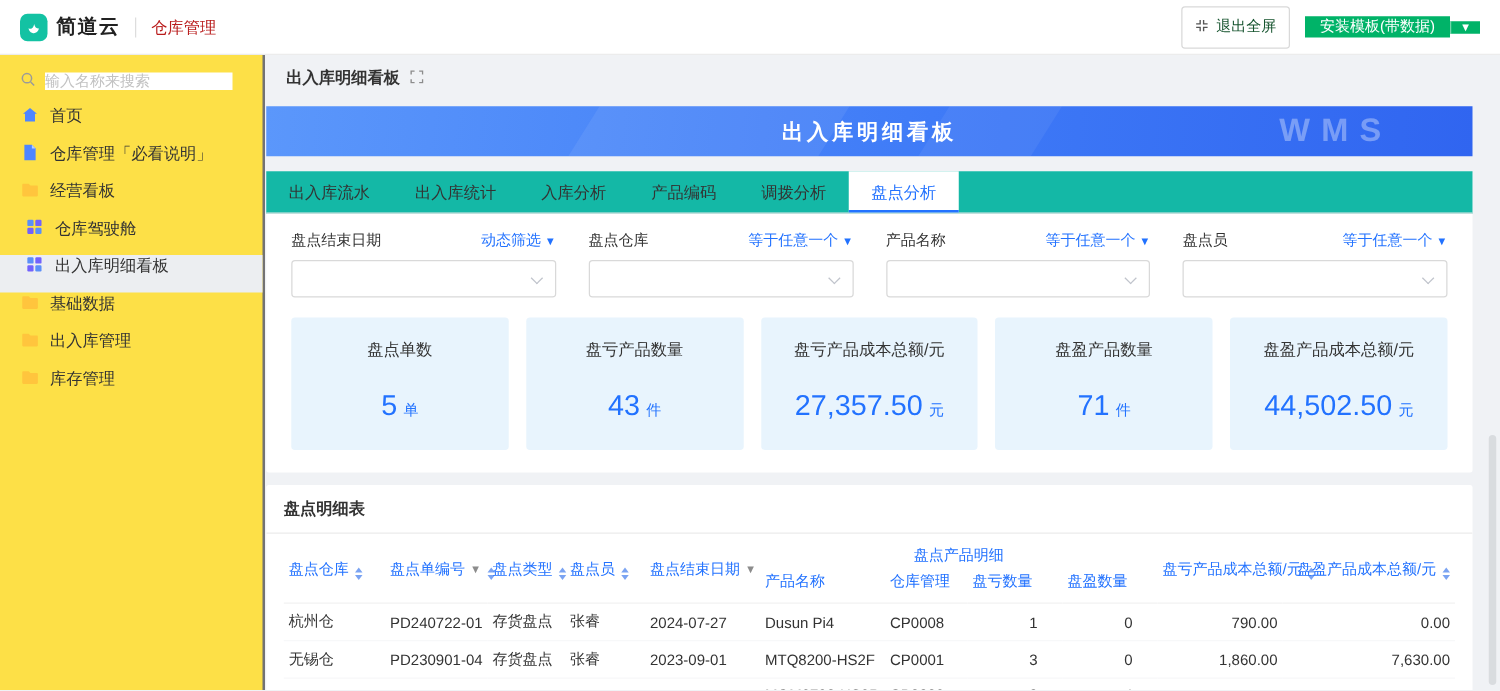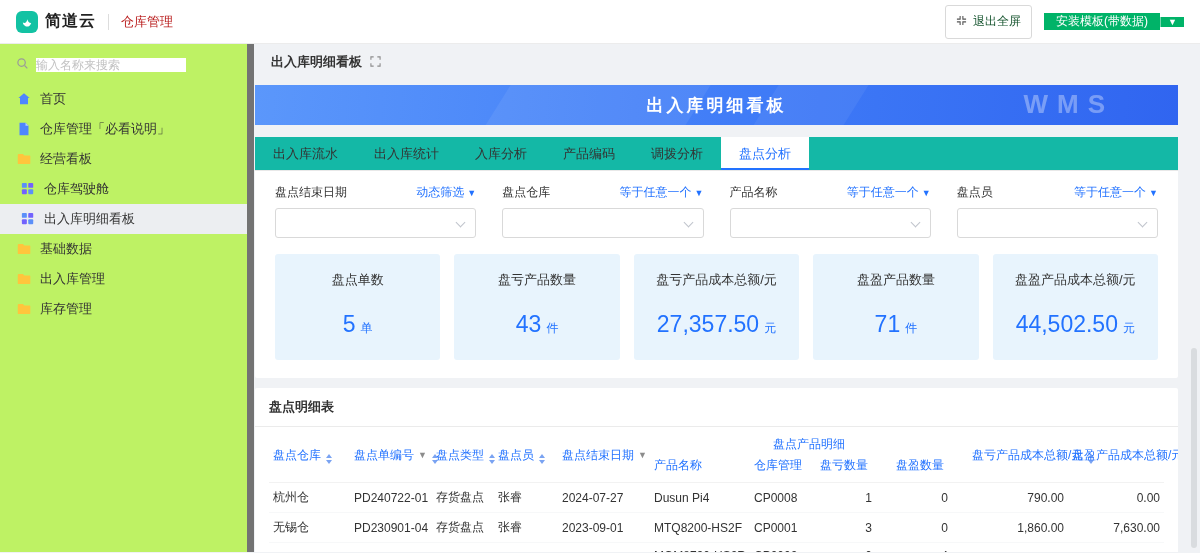--- a/index.html
+++ b/index.html
@@ -23,26 +23,26 @@
   .top-divider{width:1px;height:16px;background:#ddd;margin:0 12px}
   .app-title{font-size:13px;color:#b91c1c}
   .top-right{margin-left:auto;display:flex;align-items:center;gap:12px}
   .btn-exit{display:flex;align-items:center;gap:6px;height:28px;padding:16px 10px;border:1px solid #d9d9d9;border-radius:3px;background:#fff;font-size:12px;color:#14532d;cursor:pointer}
   .btn-install{display:flex;align-items:center;height:46px;border-radius:3px;overflow:hidden;cursor:pointer}
   .btn-install .main{background:var(--green);color:#fff;font-size:12px;display:flex;align-items:center;padding:0 12px}
   .btn-install .caret{background:var(--green);color:#fff;width:24px;display:flex;align-items:center;justify-content:center;border-left:1px solid rgba(255,255,255,.45);font-size:9px}
 
   
   .layout{display:flex;height:508px}
-  .sidebar{width:254px;background:#bef264;border-right:7px solid #737373;flex:none}
+  .sidebar{width:212px;background:#fde047;border-right:2px solid #737373;flex:none}
   .search-row{display:flex;align-items:center;gap:7px;padding:13px 16px 9px}
   .search-row input{border:none;outline:none;font-size:12px;width:150px;color:#333;font-family:inherit}
   .search-row input::placeholder{color:#c2c2c2}
   .nav{padding-top:2px}
-  .nav-item{height:30px;display:flex;align-items:center;gap:8px;padding-left:16px;font-size:13px;color:#333;cursor:pointer;white-space:nowrap}
+  .nav-item{height:30px;display:flex;align-items:flex-start;gap:8px;padding-left:16px;font-size:13px;color:#333;cursor:pointer;white-space:nowrap}
   .nav-item.sub{padding-left:20px}
   .nav-item.active{background:#eceef1}
   .nav-item .ic{width:16px;height:16px;flex:none;display:flex}
 
   .main{flex:1;background:#f0f2f5;padding:0 22px 0 1px;position:relative;overflow:hidden}
   .crumb-row{height:36px;display:flex;align-items:center;gap:8px;padding-left:16px}
   .crumb{font-size:13px;font-weight:700;color:#333}
 
   
   .banner{height:40px;margin-top:5px;background:linear-gradient(95deg,var(--banner-from) 0%,var(--banner-mid) 55%,var(--banner-to) 100%);position:relative;display:flex;align-items:center;justify-content:center;overflow:hidden}

